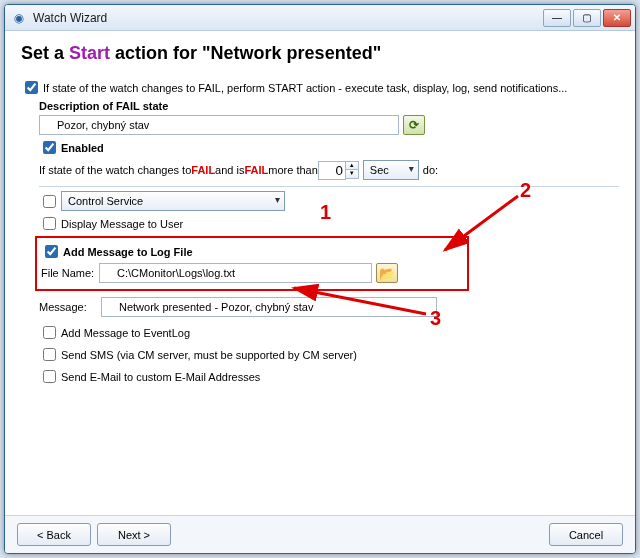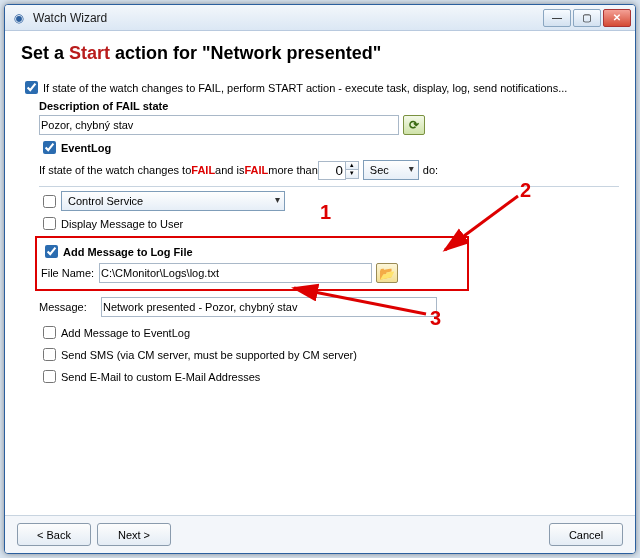--- a/index.html
+++ b/index.html
@@ -49,28 +49,28 @@
     border-color:#a33;color:#fff;font-weight:bold;
   }
   .content {
     position:absolute;top:26px;left:0;right:0;bottom:38px;
     padding:10px 16px 0 16px;
     overflow:hidden;
   }
   h1.heading {
     font-size:18px;font-weight:bold;margin:2px 0 14px 0;color:#000;
   }
-  h1.heading .start{color:#b91c1c;}
+  h1.heading .start{color:#a21caf;}
   .row{display:flex;align-items:center;margin:3px 0;}
   .cb{width:13px;height:13px;margin-right:5px;accent-color:#2b6cb0;}
   .desc-block{margin-left:18px;}
   .lbl-bold{font-weight:bold;}
   .text-input{
     height:20px;border:1px solid #a9b8c8;background:#fff;
-    padding:1px 1px;font-size:11px;
+    padding:1px 17px;font-size:11px;
   }
   .desc-input{width:360px;}
   .refresh-btn{
     width:22px;height:20px;border:1px solid #7a9140;
     background:linear-gradient(#f3f9e7,#cfe2a8);
     margin-left:4px;display:flex;align-items:center;justify-content:center;
     color:#3a6a12;font-size:12px;font-weight:bold;border-radius:2px;
   }
   .fail-red{color:#d00;font-weight:bold;}
   .num-input{width:28px;height:19px;border:1px solid #a9b8c8;text-align:right;padding:0 2px;}
@@ -143,21 +143,21 @@
         <span class="lbl-bold">Description of FAIL state</span>
       </div>
       <div class="row">
         <input class="text-input desc-input" value="Pozor, chybný stav" style="">
         <div class="refresh-btn">
           <span>⟳</span>
         </div>
       </div>
       <div class="row">
         <input type="checkbox" class="cb" checked="" style="">
-        <span class="lbl-bold">EventLog</span>
+        <span class="lbl-bold">Enabled</span>
       </div>
       <div class="row">
         <span>If state of the watch changes to </span>
         <span class="fail-red">FAIL</span>
         <span> and is </span>
         <span class="fail-red">FAIL</span>
         <span> more than </span>
         <input class="num-input" value="0" style="">
         <div style="display:inline-flex;flex-direction:column;margin-left:-1px;">
           <div style="width:14px;height:9px;border:1px solid #a9b8c8;font-size:6px;line-height:7px;text-align:center;background:linear-gradient(#fefefe,#e6eef7);">▲</div>

